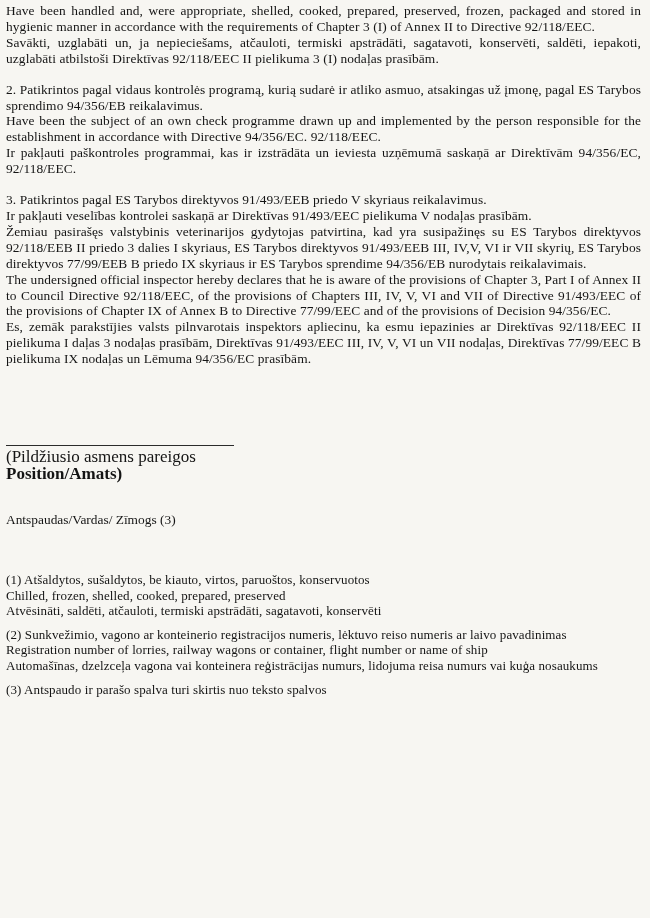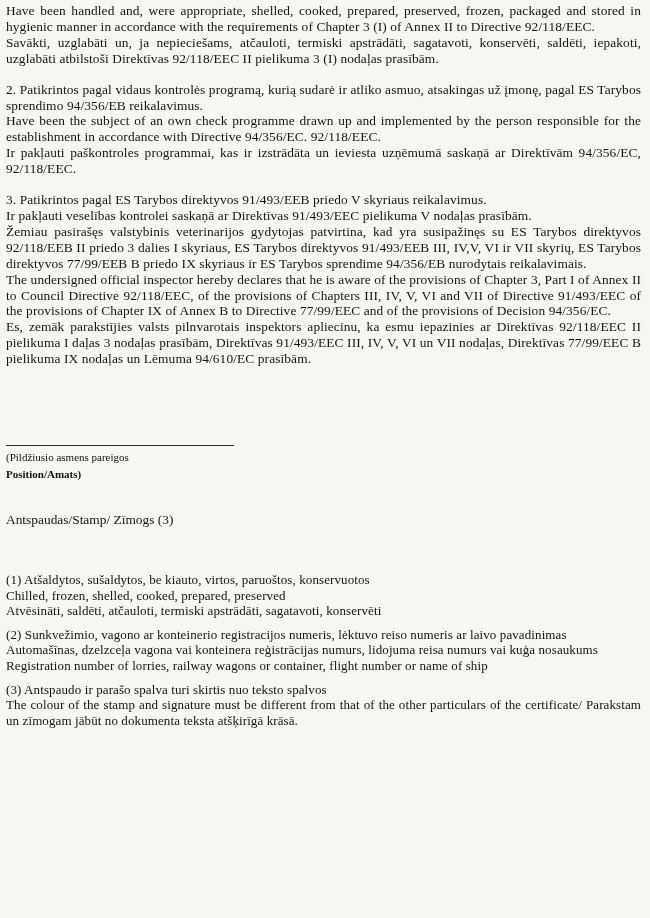--- a/index.html
+++ b/index.html
@@ -21,21 +21,21 @@
     line-height: 15.9px;
     text-align: justify;
     letter-spacing: 0.1px;
   }
   .bold { font-weight: normal; }
   .clauses p.gap { margin-top: 15px; }
   .left { text-align: left !important; }
 
   
   .sig-row { display: flex; margin-top: 78px; }
-  .sig-col { font-size: 11px; line-height: 16.5px; }
+  .sig-col { font-size: 17px; line-height: 16.5px; }
   .sig-col .rule { border-top: 1.6px solid #2b2b2b; margin-bottom: 3px; }
   .sig-col .l1 { font-weight: normal; }
   .sig-col .l2 { font-weight: bold; }
   .sig-col1 { width: 228px; margin-right: 34px; }
   .sig-col2 { width: 160px; margin-right: 14px; }
   .sig-col3 { flex: 1; }
   .sig-col3 .rule { margin-left: 2px; }
   .sig-col3 .l1, .sig-col3 .l2 { padding-left: 12px; }
 
   
@@ -63,39 +63,38 @@
 
     <p class="gap">2. Patikrintos pagal vidaus kontrolės programą, kurią sudarė ir atliko asmuo, atsakingas už įmonę, pagal ES Tarybos sprendimo 94/356/EB reikalavimus.</p>
     <p class="bold">Have been the subject of an own check programme drawn up and implemented by the person responsible for the establishment in accordance with Directive 94/356/EC. 92/118/EEC.</p>
     <p class="bold">Ir pakļauti paškontroles programmai, kas ir izstrādāta un ieviesta uzņēmumā saskaņā ar Direktīvām 94/356/EC, 92/118/EEC.</p>
 
     <p class="gap left">3. Patikrintos pagal ES Tarybos direktyvos 91/493/EEB priedo V skyriaus reikalavimus.</p>
     <p class="bold">Ir pakļauti veselības kontrolei saskaņā ar Direktīvas 91/493/EEC pielikuma V nodaļas prasībām.</p>
 
     <p>Žemiau pasirašęs valstybinis veterinarijos gydytojas patvirtina, kad yra susipažinęs su ES Tarybos direktyvos 92/118/EEB II priedo 3 dalies I skyriaus, ES Tarybos direktyvos 91/493/EEB III, IV,V, VI ir VII skyrių, ES Tarybos direktyvos 77/99/EEB B priedo IX skyriaus ir ES Tarybos sprendime 94/356/EB nurodytais reikalavimais.</p>
     <p class="bold">The undersigned official inspector hereby declares that he is aware of the provisions of Chapter 3, Part I of Annex II to Council Directive 92/118/EEC, of the provisions of Chapters III, IV, V, VI and VII of Directive 91/493/EEC of the provisions of Chapter IX of Annex B to Directive 77/99/EEC and of the provisions of Decision 94/356/EC.</p>
-    <p class="bold">Es, zemāk parakstījies valsts pilnvarotais inspektors apliecinu, ka esmu iepazinies ar Direktīvas 92/118/EEC II pielikuma I daļas 3 nodaļas prasībām, Direktīvas 91/493/EEC III, IV, V, VI un VII nodaļas, Direktīvas 77/99/EEC B pielikuma IX nodaļas un Lēmuma 94/610/EC prasībām.</p>
+    <p class="bold">Es, zemāk parakstījies valsts pilnvarotais inspektors apliecinu, ka esmu iepazinies ar Direktīvas 92/118/EEC II pielikuma I daļas 3 nodaļas prasībām, Direktīvas 91/493/EEC III, IV, V, VI un VII nodaļas, Direktīvas 77/99/EEC B pielikuma IX nodaļas un Lēmuma 94/356/EC prasībām.</p>
   </section>
 
   <section class="sig-row">
     <div class="sig-col sig-col1">
       <div class="rule"></div>
       <div class="l1">(Pildžiusio asmens pareigos</div>
       <div class="l2">Position/Amats)</div>
     </div>
   </section>
 
-  <p class="stamp"><span>Antspaudas/</span><span class="bold">Stamp/ Zīmogs</span><span> (3)</span></p>
+  <p class="stamp"><span>Antspaudas/</span><span class="bold">Vardas/ Zīmogs</span><span> (3)</span></p>
 
   <section class="footnotes">
     <p class="left">(1) Atšaldytos, sušaldytos, be kiauto, virtos, paruoštos, konservuotos</p>
     <p class="bold left">Chilled, frozen, shelled, cooked, prepared, preserved</p>
     <p class="bold left">Atvēsināti, saldēti, atčauloti, termiski apstrādāti, sagatavoti, konservēti</p>
 
     <p class="fn-gap">(2) Sunkvežimio, vagono ar konteinerio registracijos numeris, lėktuvo reiso numeris ar laivo pavadinimas</p>
+    <p class="bold left">Registration number of lorries, railway wagons or container, flight number or name of ship</p>
     <p class="bold">Automašīnas, dzelzceļa vagona vai konteinera reģistrācijas numurs, lidojuma reisa numurs vai kuģa nosaukums</p>
-    <p class="bold left">Registration number of lorries, railway wagons or container, flight number or name of ship</p>
 
     <p class="fn-gap left">(3) Antspaudo ir parašo spalva turi skirtis nuo teksto spalvos</p>
-    <p class="bold">The colour of the stamp and signature must be different from that of the other particulars of the certificate/ Parakstam un zīmogam jābūt no dokumenta teksta atšķirīgā krāsā.</p>
   </section>
 
 </div>
 
 </body></html>

